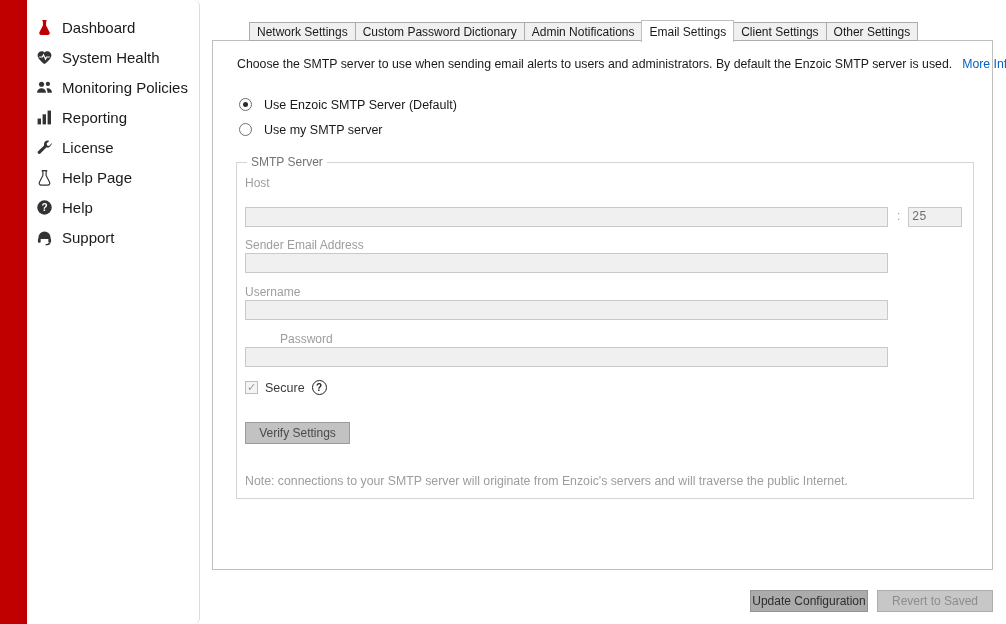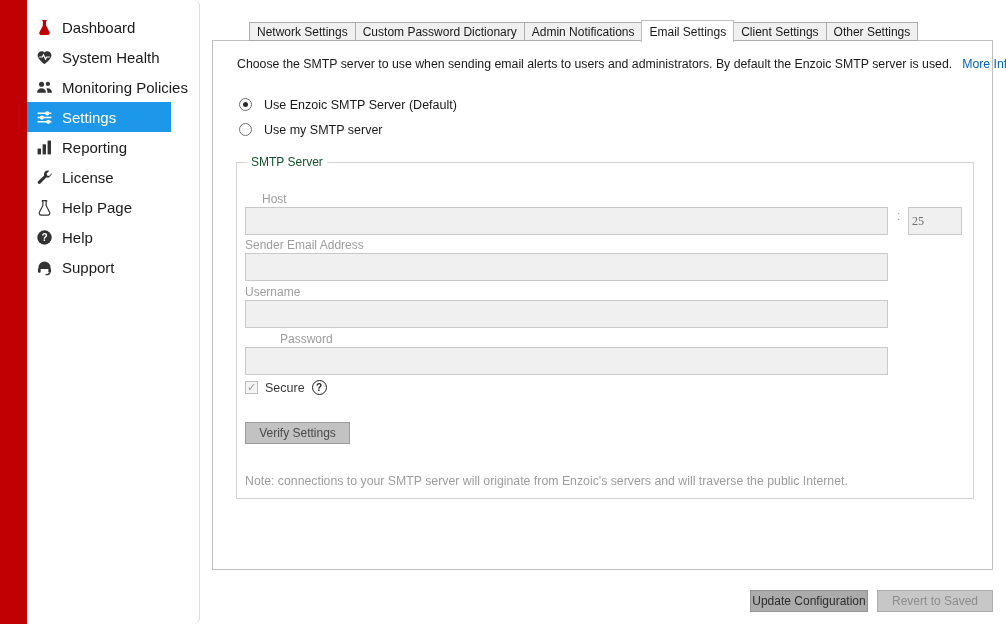--- a/index.html
+++ b/index.html
@@ -71,29 +71,29 @@
     border-radius:50%; background:#2b2b2b;
   }
   .radio-label { font-size:12.5px; color:#1a1a1a; }
   
   .groupbox {
     position:absolute; left:23px; top:121px; width:738px; height:337px;
     border:1px solid #D5D5D5;
   }
   .group-title {
     position:absolute; top:-8px; left:10px; background:#ffffff;
-    padding:0 4px; font-size:12px; color:#14532d;
+    padding:0 4px; font-size:12px; color:#737373;
   }
   .fld-label { position:absolute; left:8px; font-size:12px; color:#9D9D9D; }
   .txt {
-    position:absolute; height:28px; background:#F0F0F0;
+    position:absolute; height:20px; background:#F0F0F0;
     border:1px solid #C9C9C9; font-size:12px; color:#6f6f6f;
-    padding:0 3px; font-family:Liberation Serif, serif;
-  }
-  .lbl-host { top:29px;margin-left:17px; }  .in-host { left:8px; top:44px; width:643px; }
+    padding:0 3px; font-family:Liberation Mono, monospace;
+  }
+  .lbl-host { top:13px; }  .in-host { left:8px; top:44px; width:643px; }
   .colon { position:absolute; left:660px; top:46px; font-size:12px; color:#9D9D9D; }
   .in-port { left:671px; top:44px; width:54px; }
   .lbl-sender { top:75px; } .in-sender { left:8px; top:90px; width:643px; }
   .lbl-user { top:122px; }  .in-user { left:8px; top:137px; width:643px; }
   .lbl-pass { top:169px;margin-left:35px; }  .in-pass { left:8px; top:184px; width:643px; }
   .secure-row { position:absolute; left:8px; top:217px; display:flex; align-items:center; gap:7px; }
   .checkbox {
     width:13px; height:13px; border:1px solid #BDBDBD; background:#F4F4F4;
     display:flex; align-items:center; justify-content:center;
     font-size:11px; color:#9a9a9a; line-height:1;
@@ -150,33 +150,20 @@
     <span class="icon">
       <svg viewBox="0 0 16 16">
           <circle cx="5.2" cy="5" r="2.4"></circle>
           <path d="M1 13c0-2.6 1.9-4.2 4.2-4.2S9.4 10.4 9.4 13z"></path>
           <circle cx="11.2" cy="4.6" r="2"></circle>
           <path d="M9.8 8.9c.4-.1.9-.2 1.4-.2 2 0 3.8 1.5 3.8 4.3h-4.2c0-1.7-.3-3-1-4.1z"></path>
         </svg>
     </span>
     <span class="side-label">Monitoring Policies</span>
   </div>
-  <div class="side-item active">
-    <span class="icon">
-      <svg viewBox="0 0 16 16">
-          <line x1="1.5" y1="4" x2="14.5" y2="4" stroke="currentColor" stroke-width="1.4"></line>
-          <circle cx="10.5" cy="4" r="2"></circle>
-          <line x1="1.5" y1="8" x2="14.5" y2="8" stroke="currentColor" stroke-width="1.4"></line>
-          <circle cx="5.5" cy="8" r="2"></circle>
-          <line x1="1.5" y1="12" x2="14.5" y2="12" stroke="currentColor" stroke-width="1.4"></line>
-          <circle cx="11.5" cy="12" r="2"></circle>
-        </svg>
-    </span>
-    <span class="side-label">Settings</span>
-  </div>
   <div class="side-item">
     <span class="icon">
       <svg viewBox="0 0 16 16">
           <rect x="1.5" y="9" width="3.2" height="5.5"></rect>
           <rect x="6.2" y="5" width="3.2" height="9.5"></rect>
           <rect x="10.9" y="1.5" width="3.2" height="13"></rect>
         </svg>
     </span>
     <span class="side-label">Reporting</span>
   </div>

